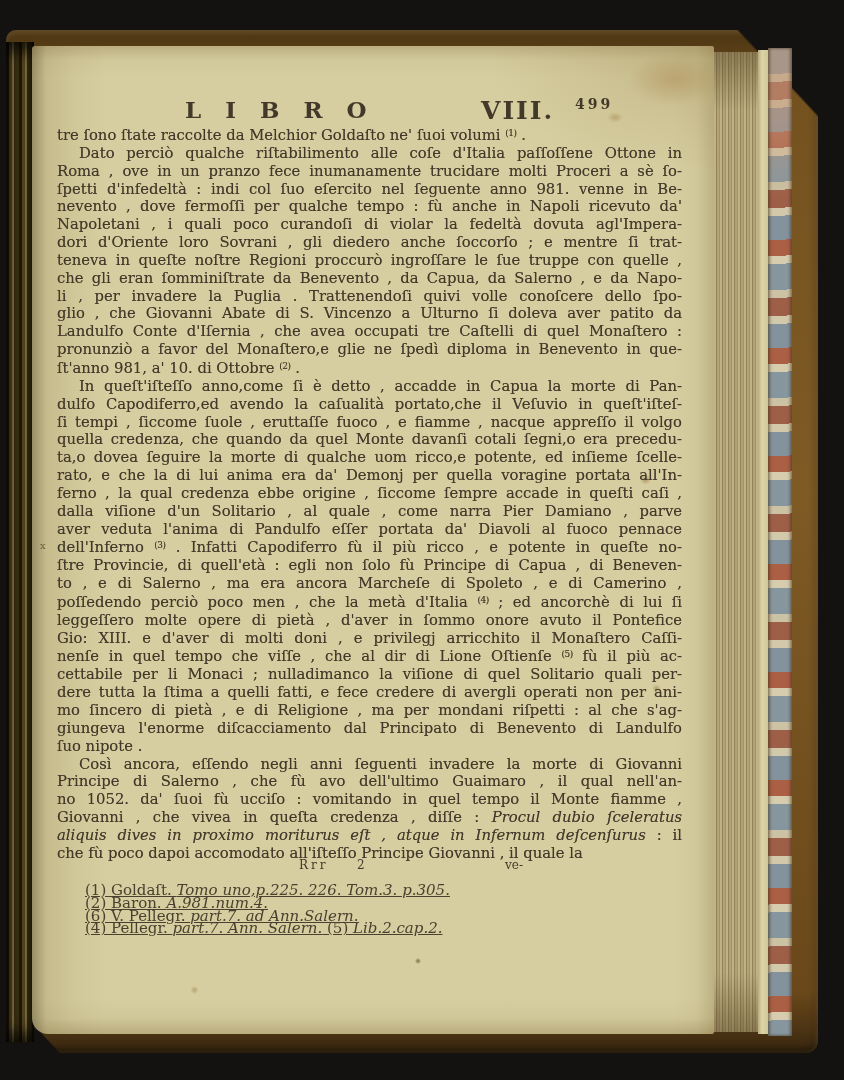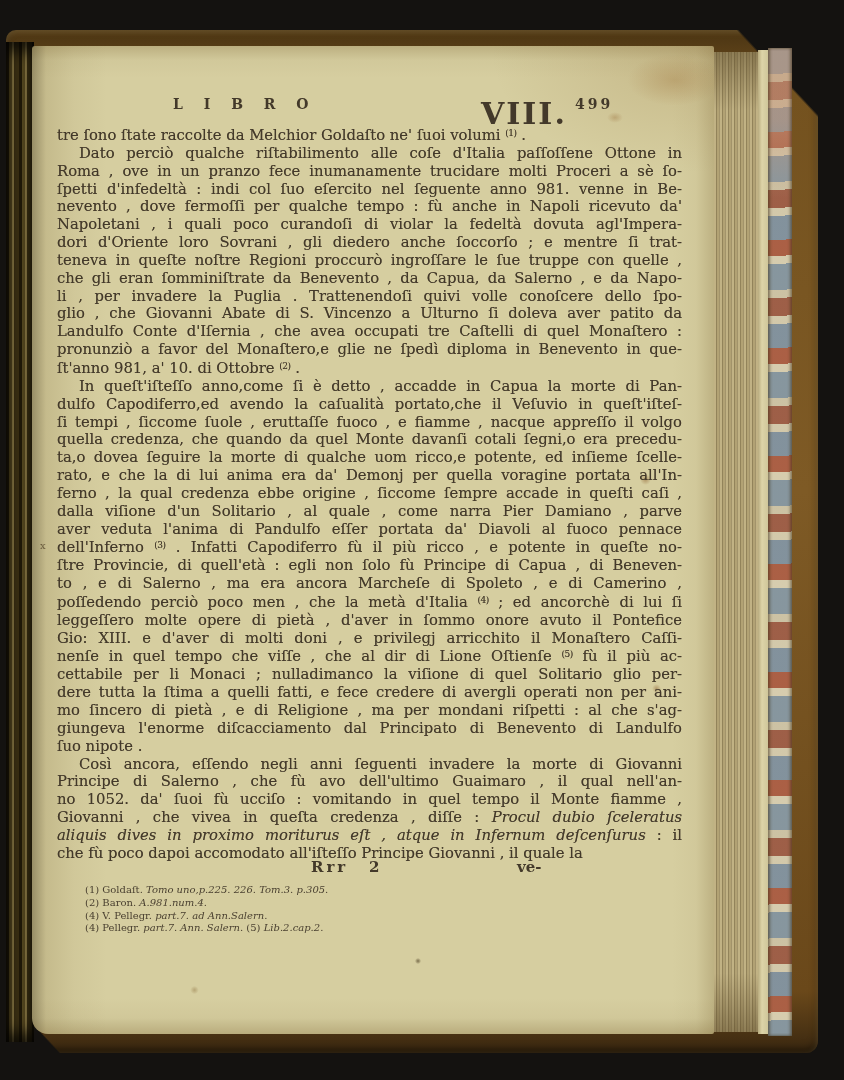--- a/index.html
+++ b/index.html
@@ -40,37 +40,37 @@
       linear-gradient(270deg, rgba(118,95,45,.26), rgba(118,95,45,.05) 18px, transparent 42px),
       linear-gradient(180deg, rgba(118,95,45,.28), rgba(118,95,45,.05) 14px, transparent 32px),
       linear-gradient(0deg, rgba(118,95,45,.30), rgba(118,95,45,.06) 16px, transparent 36px),
       #d6cea0;
     border-radius:3px 2px 2px 16px;}
   .stain{position:absolute;border-radius:50%;pointer-events:none;}
   
   .text-area{position:absolute;left:25px;top:0;width:625px;color:#43392a;}
   .pghead{position:absolute;top:50px;left:0;width:625px;height:30px;font-weight:bold;}
   .pghead span{position:absolute;white-space:pre;}
-  .ph-title{left:116px;font-size:14px;letter-spacing:8px;}
-  .ph-vol{left:424px;font-size:30px;letter-spacing:2px;}
+  .ph-title{left:128px;font-size:23px;letter-spacing:8px;}
+  .ph-vol{left:424px;font-size:25px;letter-spacing:2px;}
   .ph-num{left:518px;font-size:14px;letter-spacing:3px;}
   .bodytext{position:absolute;top:79px;left:0;width:625px;font-size:14.8px;line-height:17.85px;
     text-shadow:0 0 .5px rgba(62,52,36,.55);}
   .line{width:625px;}
   .line.j{text-align:justify;text-align-last:justify;}
   .line.ind{text-indent:22px;}
   .it{font-style:italic;margin-top:40px;}
   .sup{font-size:9px;vertical-align:4px;letter-spacing:-.5px;}
-  .sigline{position:absolute;top:812px;left:16px;width:625px;height:18px;font-size:15px;font-weight:bold;}
+  .sigline{position:absolute;top:812px;left:4px;width:625px;height:18px;font-size:12px;}
   .sigline span{position:absolute;white-space:pre;}
   .sig-mark{left:238px;letter-spacing:3px;}
   .sig-num{left:296px;}
   .sig-catch{left:444px;}
-  .footnotes{position:absolute;top:838px;left:28px;width:580px;font-size:10px;line-height:12.8px;
-    color:#4a4030;}
+  .footnotes{position:absolute;top:838px;left:28px;width:580px;font-size:15px;line-height:12.8px;
+    color:#4a4030;text-decoration:underline;}
   .margin-mark{position:absolute;left:8px;top:494px;font-size:10px;color:#6b5c3e;z-index:6;}
 </style>
 </head>
 <body>
 
 <div id="stage">
   <div class="leather"></div>
   <div class="corner-tr"></div>
   <div class="corner-bl"></div>
   <div class="gutter"></div>
@@ -119,21 +119,21 @@
           <div class="line j"><span>ferno , la qual credenza ebbe origine , ſiccome ſempre accade in queſti caſi ,</span></div>
           <div class="line j"><span>dalla viſione d'un Solitario , al quale , come narra Pier Damiano , parve</span></div>
           <div class="line j"><span>aver veduta l'anima di Pandulfo eſſer portata da' Diavoli al fuoco pennace</span></div>
           <div class="line j"><span>dell'Inferno </span><span class="sup">(3)</span><span> . Infatti Capodiferro fù il più ricco , e potente in queſte no-</span></div>
           <div class="line j"><span>ſtre Provincie, di quell'età : egli non ſolo fù Principe di Capua , di Beneven-</span></div>
           <div class="line j"><span>to , e di Salerno , ma era ancora Marcheſe di Spoleto , e di Camerino ,</span></div>
           <div class="line j"><span>poſſedendo perciò poco men , che la metà d'Italia </span><span class="sup">(4)</span><span> ; ed ancorchè di lui ſi</span></div>
           <div class="line j"><span>leggeſſero molte opere di pietà , d'aver in ſommo onore avuto il Pontefice</span></div>
           <div class="line j"><span>Gio: XIII. e d'aver di molti doni , e privilegj arricchito il Monaſtero Caſſi-</span></div>
           <div class="line j"><span>nenſe in quel tempo che viſſe , che al dir di Lione Oſtienſe </span><span class="sup">(5)</span><span> fù il più ac-</span></div>
-          <div class="line j"><span>cettabile per li Monaci ; nulladimanco la viſione di quel Solitario glio per-</span></div>
+          <div class="line j"><span>cettabile per li Monaci ; nulladimanco la viſione di quel Solitario quali per-</span></div>
           <div class="line j"><span>dere tutta la ſtima a quelli fatti, e fece credere di avergli operati non per ani-</span></div>
           <div class="line j"><span>mo ſincero di pietà , e di Religione , ma per mondani riſpetti : al che s'ag-</span></div>
           <div class="line j"><span>giungeva l'enorme diſcacciamento dal Principato di Benevento di Landulfo</span></div>
           <div class="line"><span>ſuo nipote .</span></div>
           <div class="line j ind"><span>Così ancora, eſſendo negli anni ſeguenti invadere la morte di Giovanni</span></div>
           <div class="line j"><span>Principe di Salerno , che fù avo dell'ultimo Guaimaro , il qual nell'an-</span></div>
           <div class="line j"><span>no 1052. da' ſuoi fù ucciſo : vomitando in quel tempo il Monte fiamme ,</span></div>
           <div class="line j"><span>Giovanni , che vivea in queſta credenza , diſſe : </span><span class="it">Procul dubio ſceleratus</span></div>
           <div class="line j"><span class="it">aliquis dives in proximo moriturus eſt , atque in Infernum deſcenſurus</span><span> : il</span></div>
           <div class="line"><span>che fù poco dapoi accomodato all'iſteſſo Principe Giovanni , il quale la</span></div>
@@ -141,18 +141,18 @@
 
       <div class="sigline">
         <span class="sig-mark">Rrr</span>
         <span class="sig-num">2</span>
         <span class="sig-catch">ve-</span>
       </div>
 
       <div class="footnotes" id="footnote-lines">
           <div class="fline"><span>(1) Goldaſt. </span><span class="it">Tomo uno,p.225. 226. Tom.3. p.305.</span></div>
           <div class="fline"><span>(2) Baron. </span><span class="it">A.981.num.4.</span></div>
-          <div class="fline"><span>(4) V. Pellegr. </span><span class="it">part.7. ad Ann.Salern.</span></div>
+          <div class="fline"><span>(6) V. Pellegr. </span><span class="it">part.7. ad Ann.Salern.</span></div>
           <div class="fline"><span>(4) Pellegr. </span><span class="it">part.7. Ann. Salern.</span><span>   (5) </span><span class="it">Lib.2.cap.2.</span></div>
         </div>
     </div>
   </div>
 </div>
 
 </body></html>

